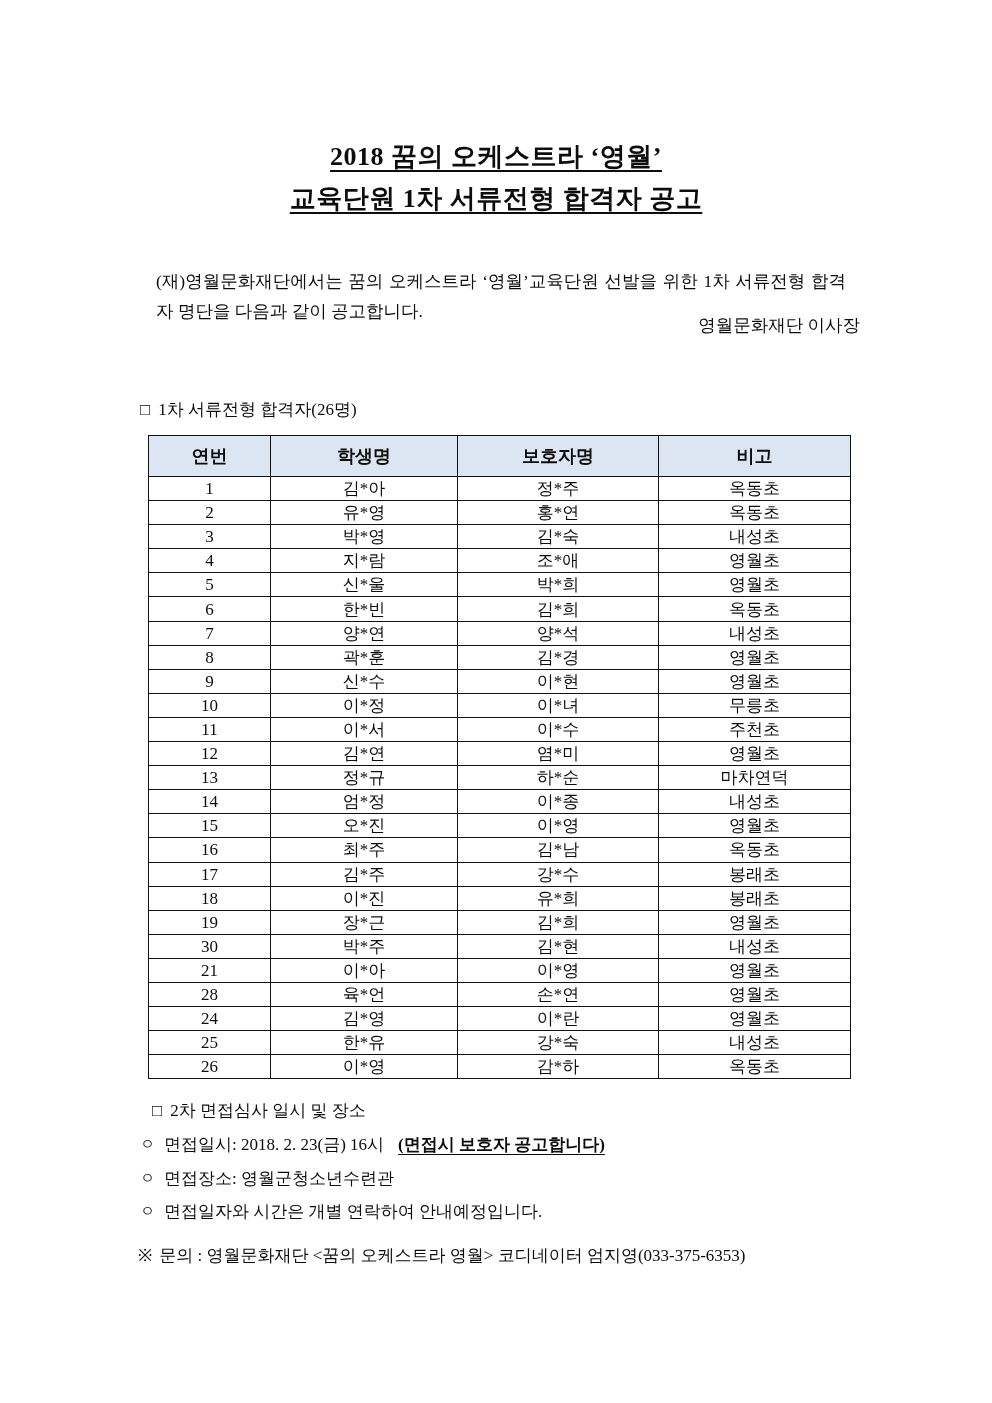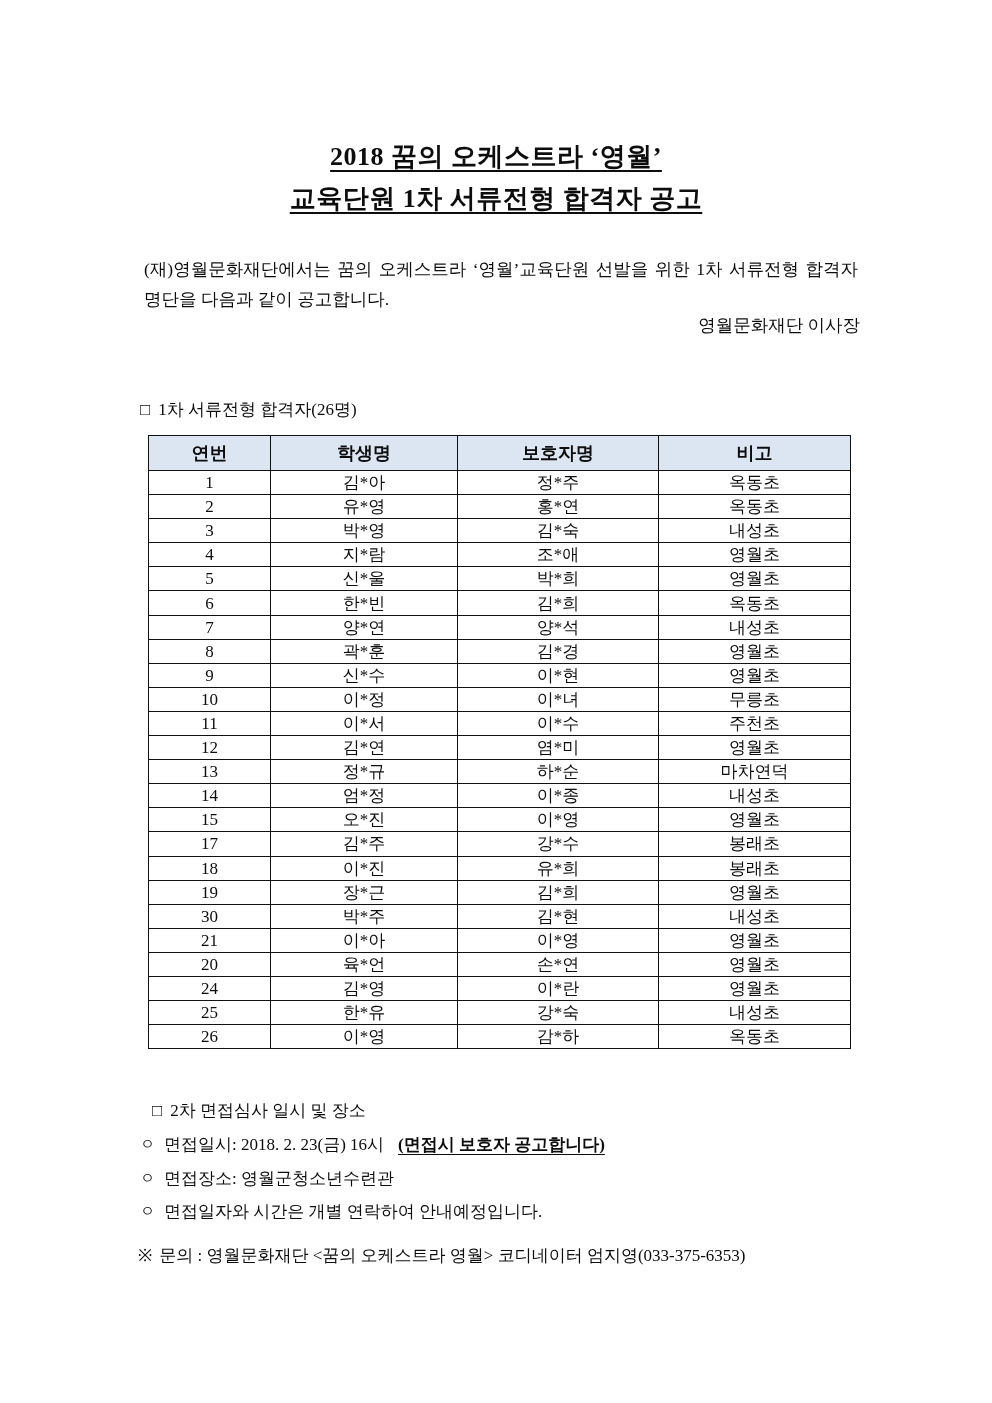--- a/index.html
+++ b/index.html
@@ -53,21 +53,21 @@
   .intro {
     position: absolute;
     left: 140px;
     top: 250px;
     width: 722px;
     font-size: 17.5px;
     line-height: 1.72;
     text-align: justify;
     text-justify: inter-character;
   }
-  .intro p { margin: 4px; }
+  .intro p { margin: 16px; }
 
   .sign-block {
     position: absolute;
     left: 140px;
     top: 310px;
     width: 722px;
     text-align: right;
     font-size: 17.5px;
     line-height: 1.78;
   }
@@ -106,21 +106,21 @@
   table.roster td {
     border: 1px solid #111111;
     text-align: center;
     vertical-align: middle;
     font-size: 17px;
     padding: 0;
     line-height: 1;
   }
   table.roster th {
     background: #dce6f2;
-    height: 35px;
+    height: 41px;
     font-weight: bold;
     font-size: 18px;
   }
   table.roster td {
     height: 24.1px;
     font-weight: normal;
   }
   table.roster tbody tr td:first-child {
     font-family: "Liberation Serif", "DejaVu Serif", serif;
   }
@@ -283,20 +283,26 @@
             <td>이*종</td>
             <td>내성초</td>
           </tr>
           <tr>
             <td>15</td>
             <td>오*진</td>
             <td>이*영</td>
             <td>영월초</td>
           </tr>
           <tr>
+            <td>16</td>
+            <td>최*주</td>
+            <td>김*남</td>
+            <td>옥동초</td>
+          </tr>
+          <tr>
             <td>17</td>
             <td>김*주</td>
             <td>강*수</td>
             <td>봉래초</td>
           </tr>
           <tr>
             <td>18</td>
             <td>이*진</td>
             <td>유*희</td>
             <td>봉래초</td>
@@ -313,21 +319,21 @@
             <td>김*현</td>
             <td>내성초</td>
           </tr>
           <tr>
             <td>21</td>
             <td>이*아</td>
             <td>이*영</td>
             <td>영월초</td>
           </tr>
           <tr>
-            <td>20</td>
+            <td>28</td>
             <td>육*언</td>
             <td>손*연</td>
             <td>영월초</td>
           </tr>
           <tr>
             <td>24</td>
             <td>김*영</td>
             <td>이*란</td>
             <td>영월초</td>
           </tr>

